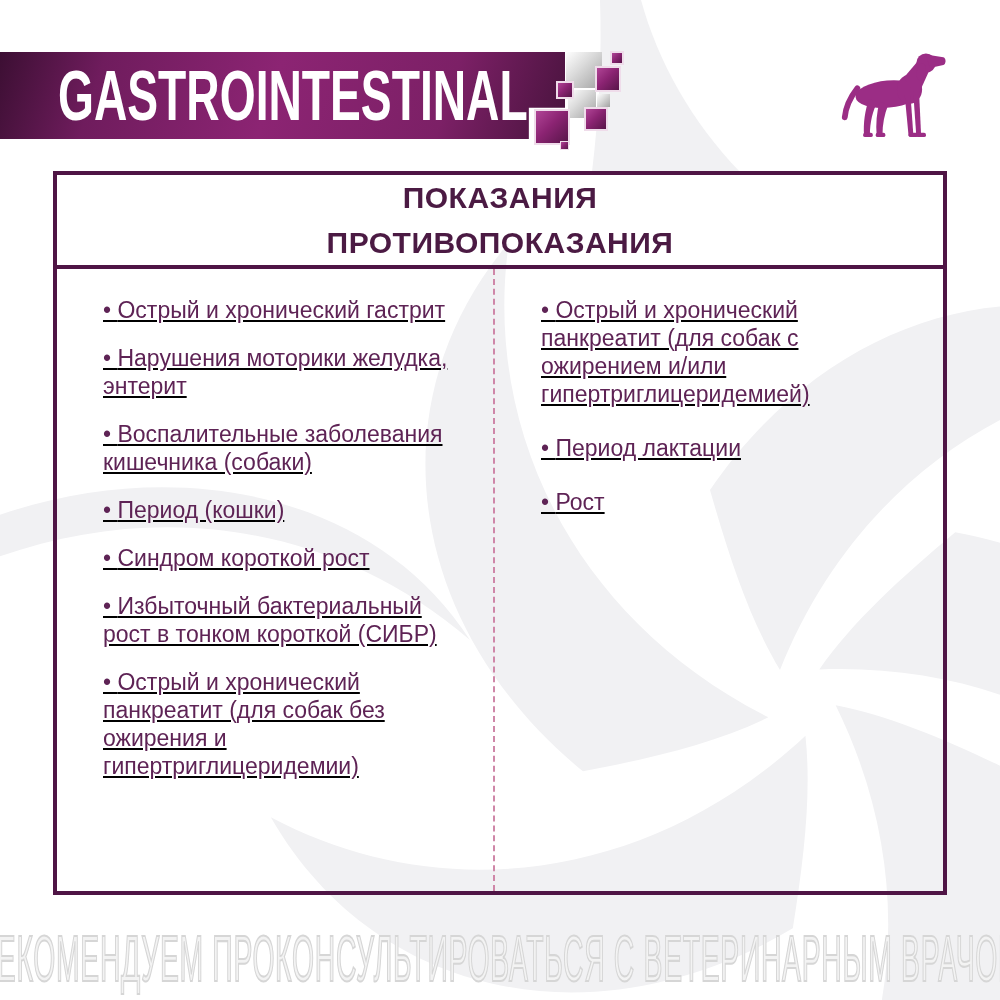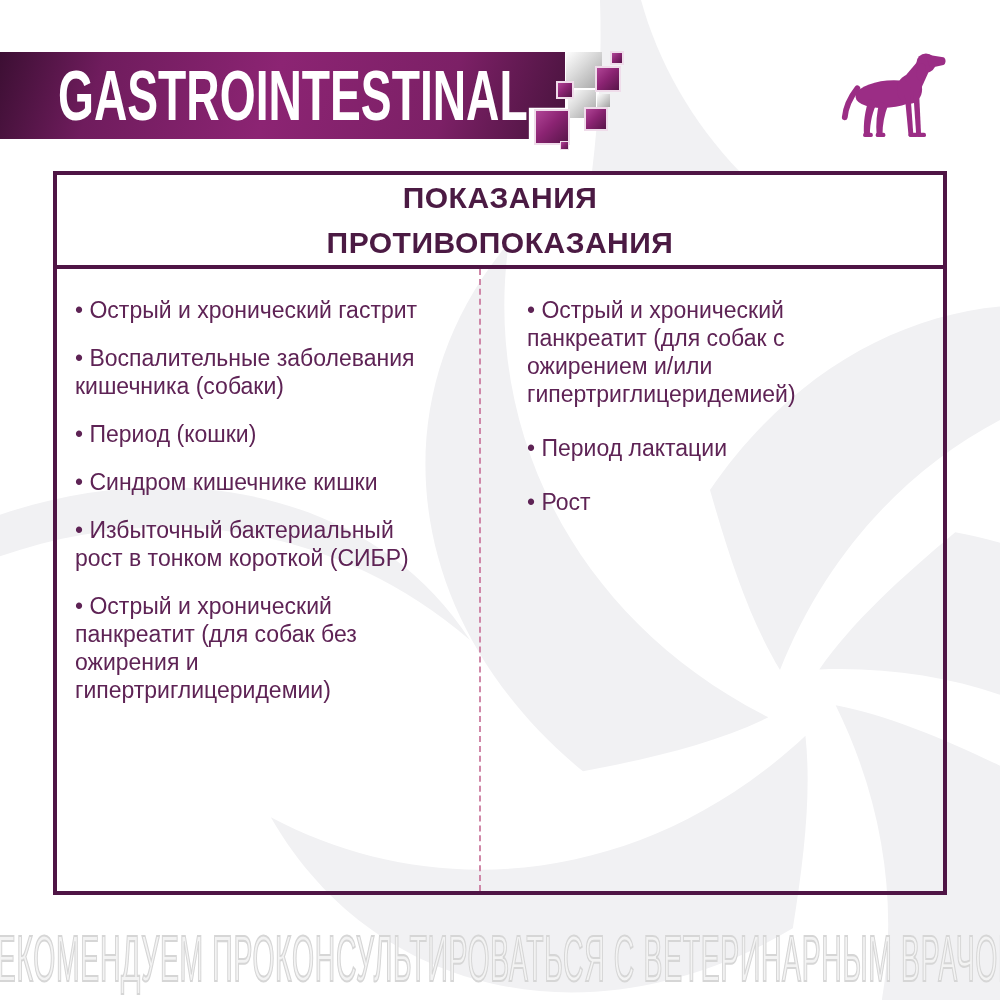--- a/index.html
+++ b/index.html
@@ -32,21 +32,21 @@
     position:absolute;left:53px;top:171px;width:894px;height:724px;
     border:4px solid #4f1545;box-sizing:border-box;background:transparent;
     display:flex;flex-direction:column;
   }
   .thead{display:flex;height:90px;border-bottom:4px solid #4f1545;flex-direction:column;}
   .th{
     flex:1;display:flex;align-items:center;justify-content:center;
     font-size:30px;font-weight:700;color:#4b1a43;letter-spacing:0.5px;
   }
   .tbody{display:flex;flex:1;}
-  .col{flex:1;box-sizing:border-box;padding:27px 28px 0 18px;}
+  .col{flex:1;box-sizing:border-box;padding:27px 28px 0 46px;text-decoration:underline;}
   .col.right{border-left:2px dashed #cf87a8;padding-left:46px;padding-right:40px;}
   .item{
     font-size:23px;line-height:28px;color:#5e2355;margin:0 0 20px 0;
     white-space:pre-line;
   }
   .col.right .item{margin-bottom:26px;}
   .item::before{content:"\2022\00a0";}
 
   
   .footer{
@@ -113,24 +113,26 @@
   </svg>
 
   <div class="table">
     <div class="thead">
       <div class="th">ПОКАЗАНИЯ</div>
       <div class="th">ПРОТИВОПОКАЗАНИЯ</div>
     </div>
     <div class="tbody">
       <div class="col left">
         <p class="item">Острый и хронический гастрит</p>
+        <p class="item">Нарушения моторики желудка,
+энтерит</p>
         <p class="item">Воспалительные заболевания
 кишечника (собаки)</p>
         <p class="item">Период (кошки)</p>
-        <p class="item">Синдром кишечнике кишки</p>
+        <p class="item">Синдром короткой рост</p>
         <p class="item">Избыточный бактериальный
 рост в тонком короткой (СИБР)</p>
         <p class="item">Острый и хронический
 панкреатит (для собак без
 ожирения и
 гипертриглицеридемии)</p>
       </div>
       <div class="col right">
         <p class="item">Острый и хронический
 панкреатит (для собак с

